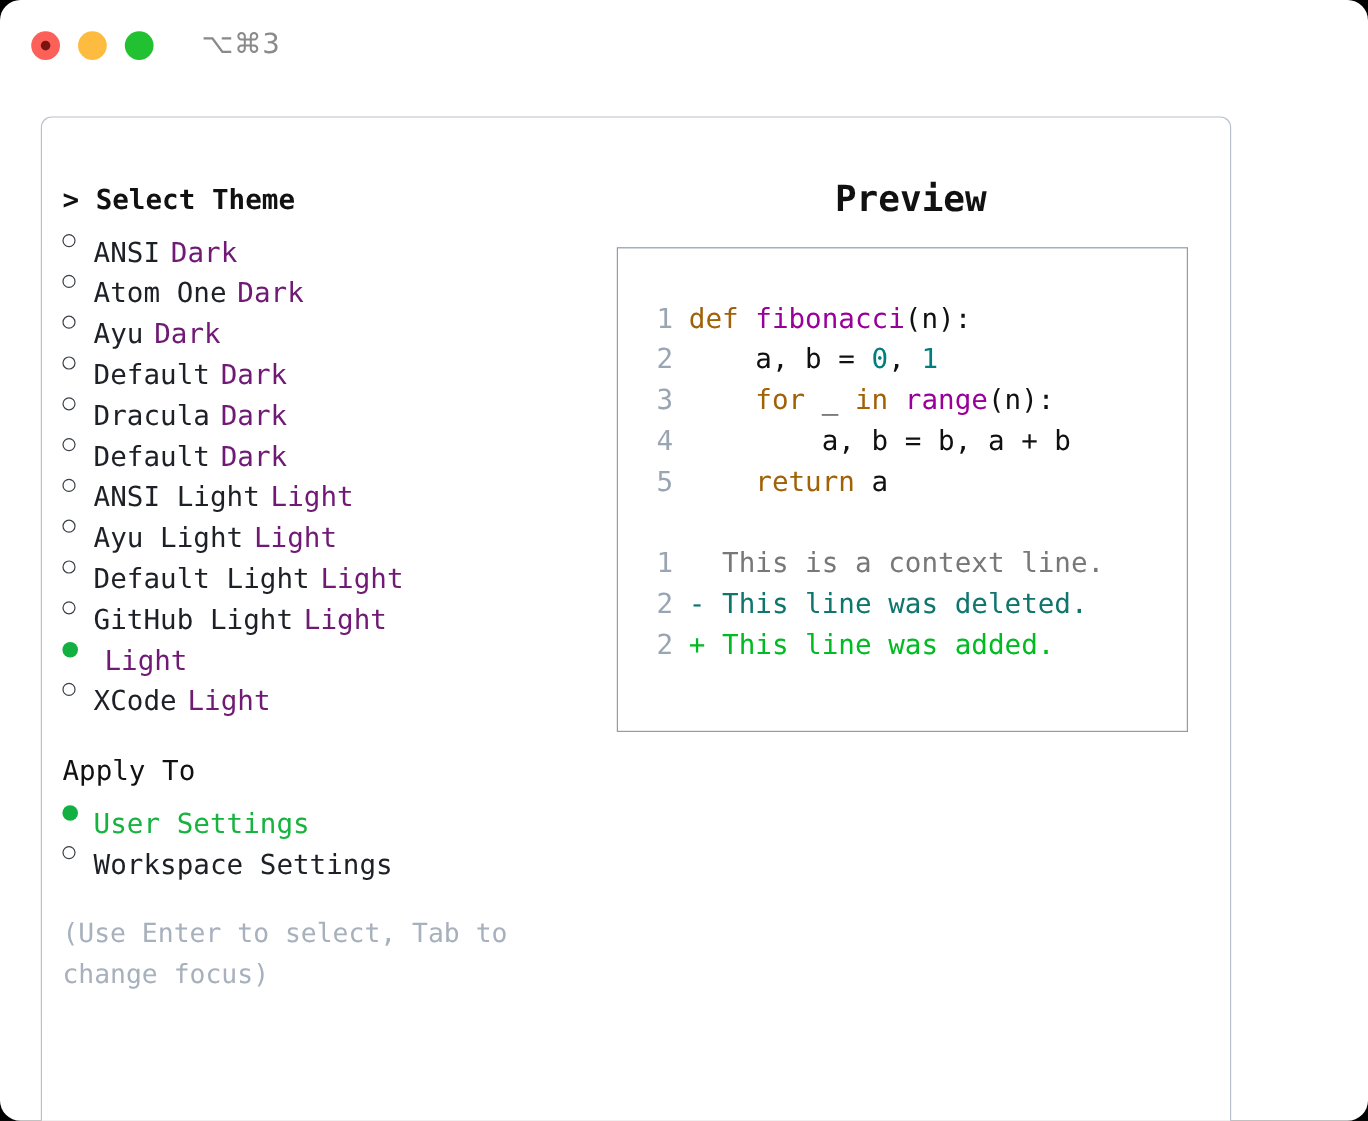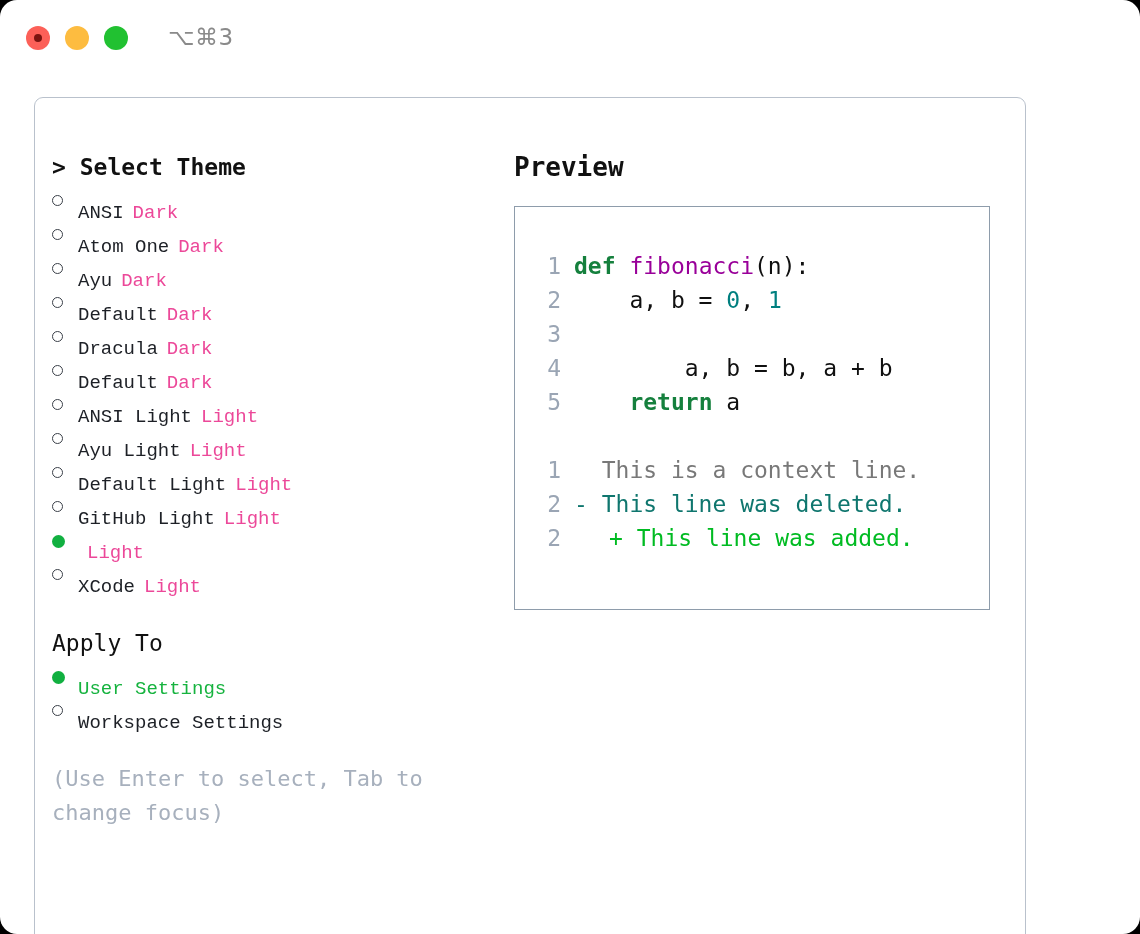--- a/index.html
+++ b/index.html
@@ -97,23 +97,22 @@
     color: #111111;
     white-space: pre;
   }
   .section-head.bold { font-weight: bold; }
 
   .opt-row {
     display: flex;
     align-items: baseline;
     height: 34px;
     line-height: 34px;
-    font-size: 19px;
-    white-space: pre;
-    font-family: Liberation Mono, monospace;
+    font-size: 23px;
+    white-space: pre;
   }
   .bullet {
     display: inline-block;
     width: 26px;
     flex: 0 0 26px;
     position: relative;
     height: 34px;
   }
   .bullet .ring {
     position: absolute;
@@ -130,21 +129,21 @@
     left: 0;
     top: 11px;
     width: 13px;
     height: 13px;
     border-radius: 50%;
     background: #11b040;
   }
   .opt-label { color: #1d2026; }
   .opt-row.selected .opt-label { color: #16b33f; }
   .opt-kind {
-    color: #ec4899;
+    color: #701a75;
     margin-left: 9px;
   }
 
   .spacer-gap { height: 34px; }
 
   .help-text {
     margin-top: 34px;
     font-size: 22px;
     line-height: 34px;
     color: #a7b0bd;
@@ -152,25 +151,26 @@
   }
 
   
   .right-col {
     position: absolute;
     left: 479px;
     top: 52px;
     width: 490px;
   }
   .preview-title {
-    font-size: 26px;
+    font-size: 30px;
     line-height: 34px;
     font-weight: bold;
     color: #111111;
     white-space: pre;
+    text-align: center;
   }
   .preview-box {
     margin-top: 22px;
     width: 476px;
     height: 404px;
     border: 1.6px solid #8e9cab;
     box-sizing: border-box;
     background: #ffffff;
     position: relative;
   }
@@ -188,40 +188,40 @@
   }
   .lineno {
     width: 30px;
     flex: 0 0 30px;
     text-align: right;
     color: #9aa5b4;
     margin-right: 13px;
   }
   .code-text { white-space: pre; }
 
-  .tok-kw  { color: #15803d; font-weight: bold; }
+  .tok-kw  { color: #a16207; }
   .tok-fn  { color: #990099; }
   .tok-num { color: #007f7f; }
   .tok-pl  { color: #101010; }
 
   .diff-area {
     position: absolute;
     left: 16px;
     top: 246px;
     right: 8px;
   }
   .diff-line {
     display: flex;
     font-size: 23px;
     line-height: 34px;
     white-space: pre;
   }
   .diff-ctx  { color: #787878; }
   .diff-del  { color: #0f766e; }
-  .diff-add  { color: #00bb22; margin-left: 35px; }
+  .diff-add  { color: #00bb22; }
 </style>
 </head>
 <body>
 
 <div class="window">
 
   <div class="titlebar">
     <div class="lights">
       <span class="light red"></span>
       <span class="light yellow"></span>
@@ -259,21 +259,21 @@
 
       <div class="help-text">(Use Enter to select, Tab to change focus)</div>
     </div>
 
     <div class="right-col">
       <div class="preview-title">Preview</div>
       <div class="preview-box">
         <div class="code-area" id="code-area">
             <div class="code-line"><span class="lineno">1</span><span class="code-text"><span class="tok-kw">def </span><span class="tok-fn">fibonacci</span><span class="tok-pl">(n):</span></span></div>
             <div class="code-line"><span class="lineno">2</span><span class="code-text"><span class="tok-pl">    a, b = </span><span class="tok-num">0</span><span class="tok-pl">, </span><span class="tok-num">1</span></span></div>
-            <div class="code-line"><span class="lineno">3</span></div>
+            <div class="code-line"><span class="lineno">3</span><span class="code-text"><span class="tok-pl">    </span><span class="tok-kw">for</span><span class="tok-pl"> _ </span><span class="tok-kw">in</span><span class="tok-pl"> </span><span class="tok-fn">range</span><span class="tok-pl">(n):</span></span></div>
             <div class="code-line"><span class="lineno">4</span><span class="code-text"><span class="tok-pl">        a, b = b, a + b</span></span></div>
             <div class="code-line"><span class="lineno">5</span><span class="code-text"><span class="tok-pl">    </span><span class="tok-kw">return</span><span class="tok-pl"> a</span></span></div>
           </div>
         <div class="diff-area" id="diff-area">
             <div class="diff-line"><span class="lineno">1</span><span class="code-text diff-ctx">  This is a context line.</span></div>
             <div class="diff-line"><span class="lineno">2</span><span class="code-text diff-del">- This line was deleted.</span></div>
             <div class="diff-line"><span class="lineno">2</span><span class="code-text diff-add">+ This line was added.</span></div>
           </div>
       </div>
     </div>

